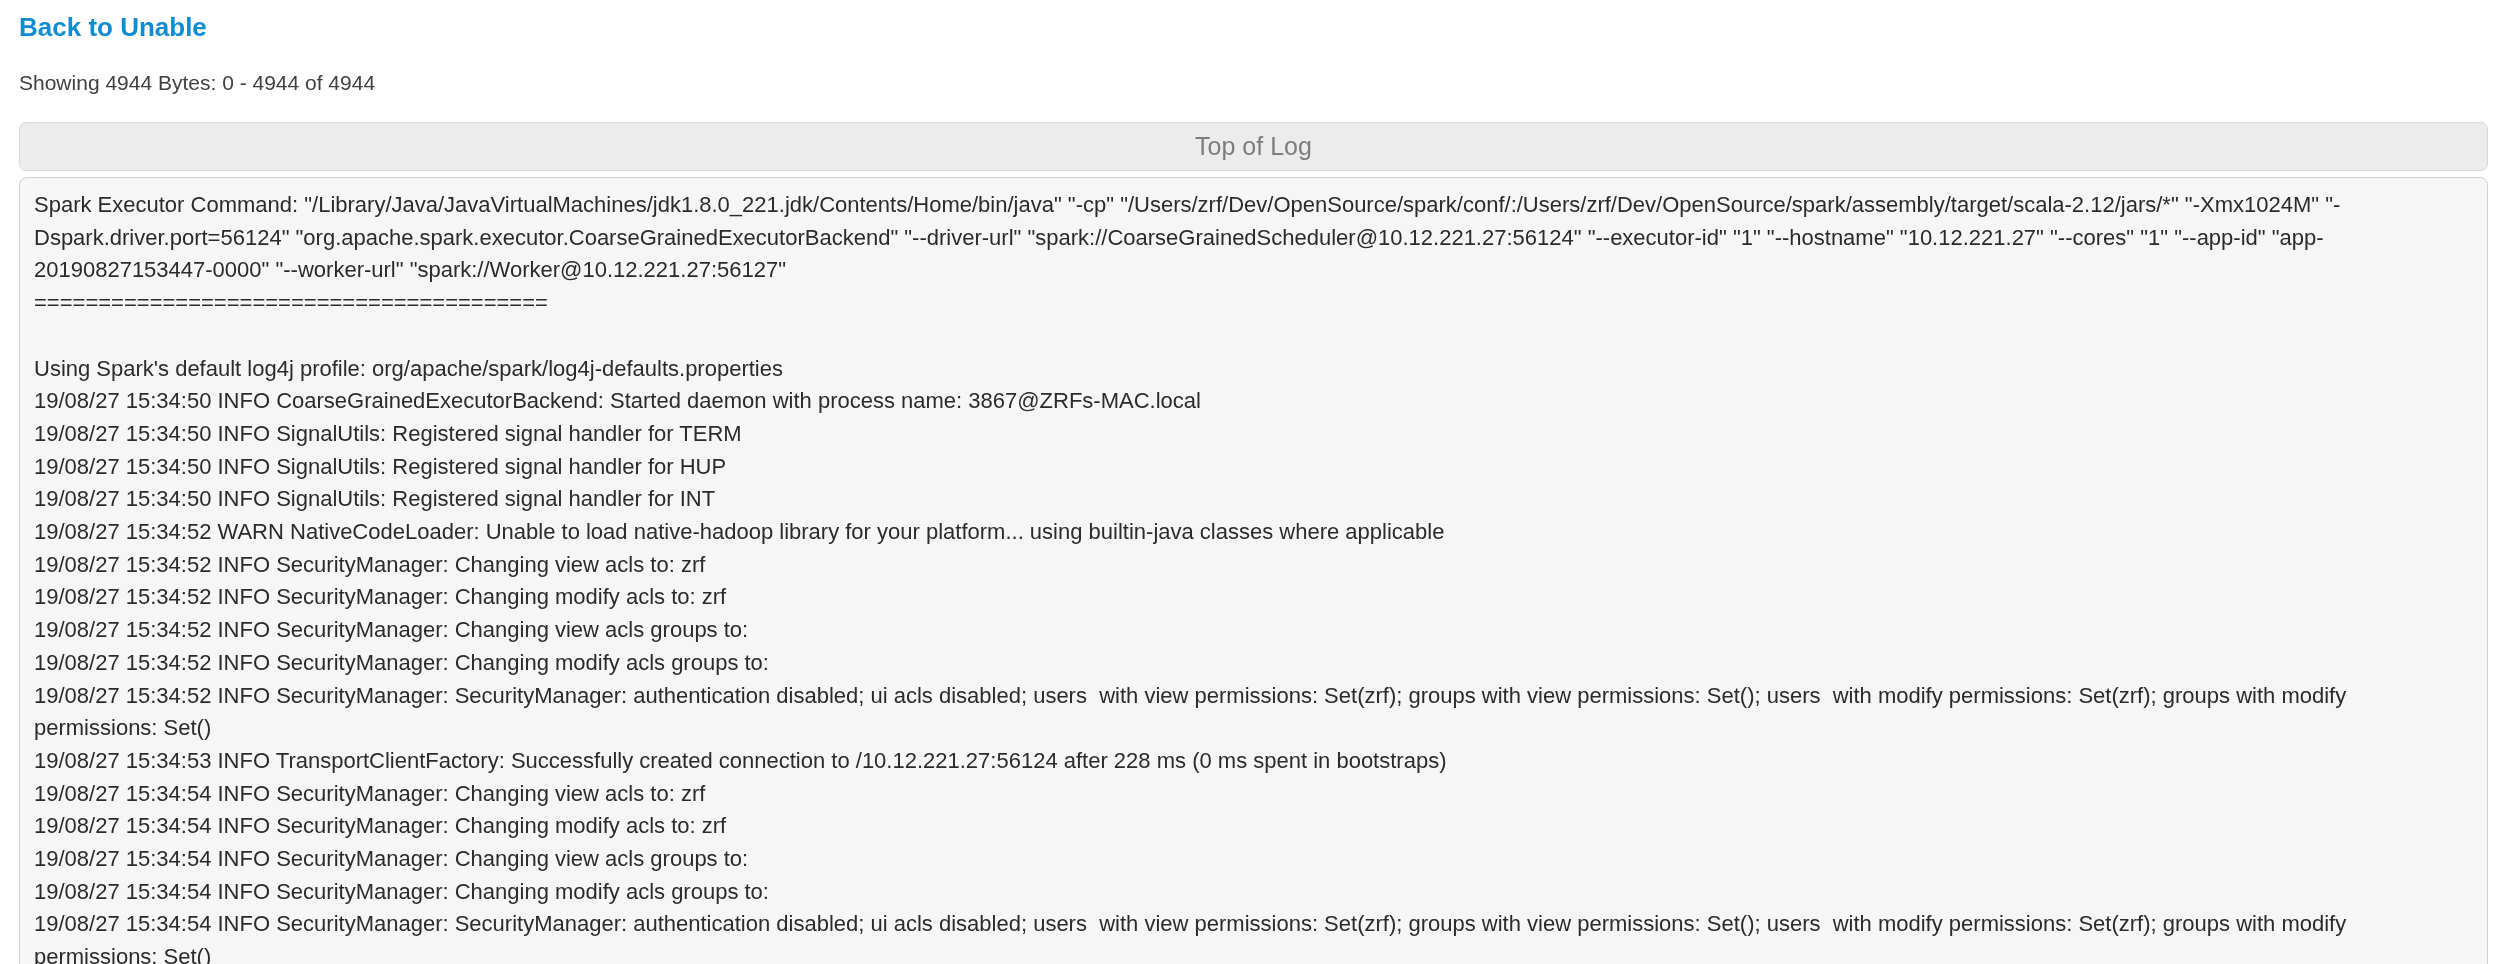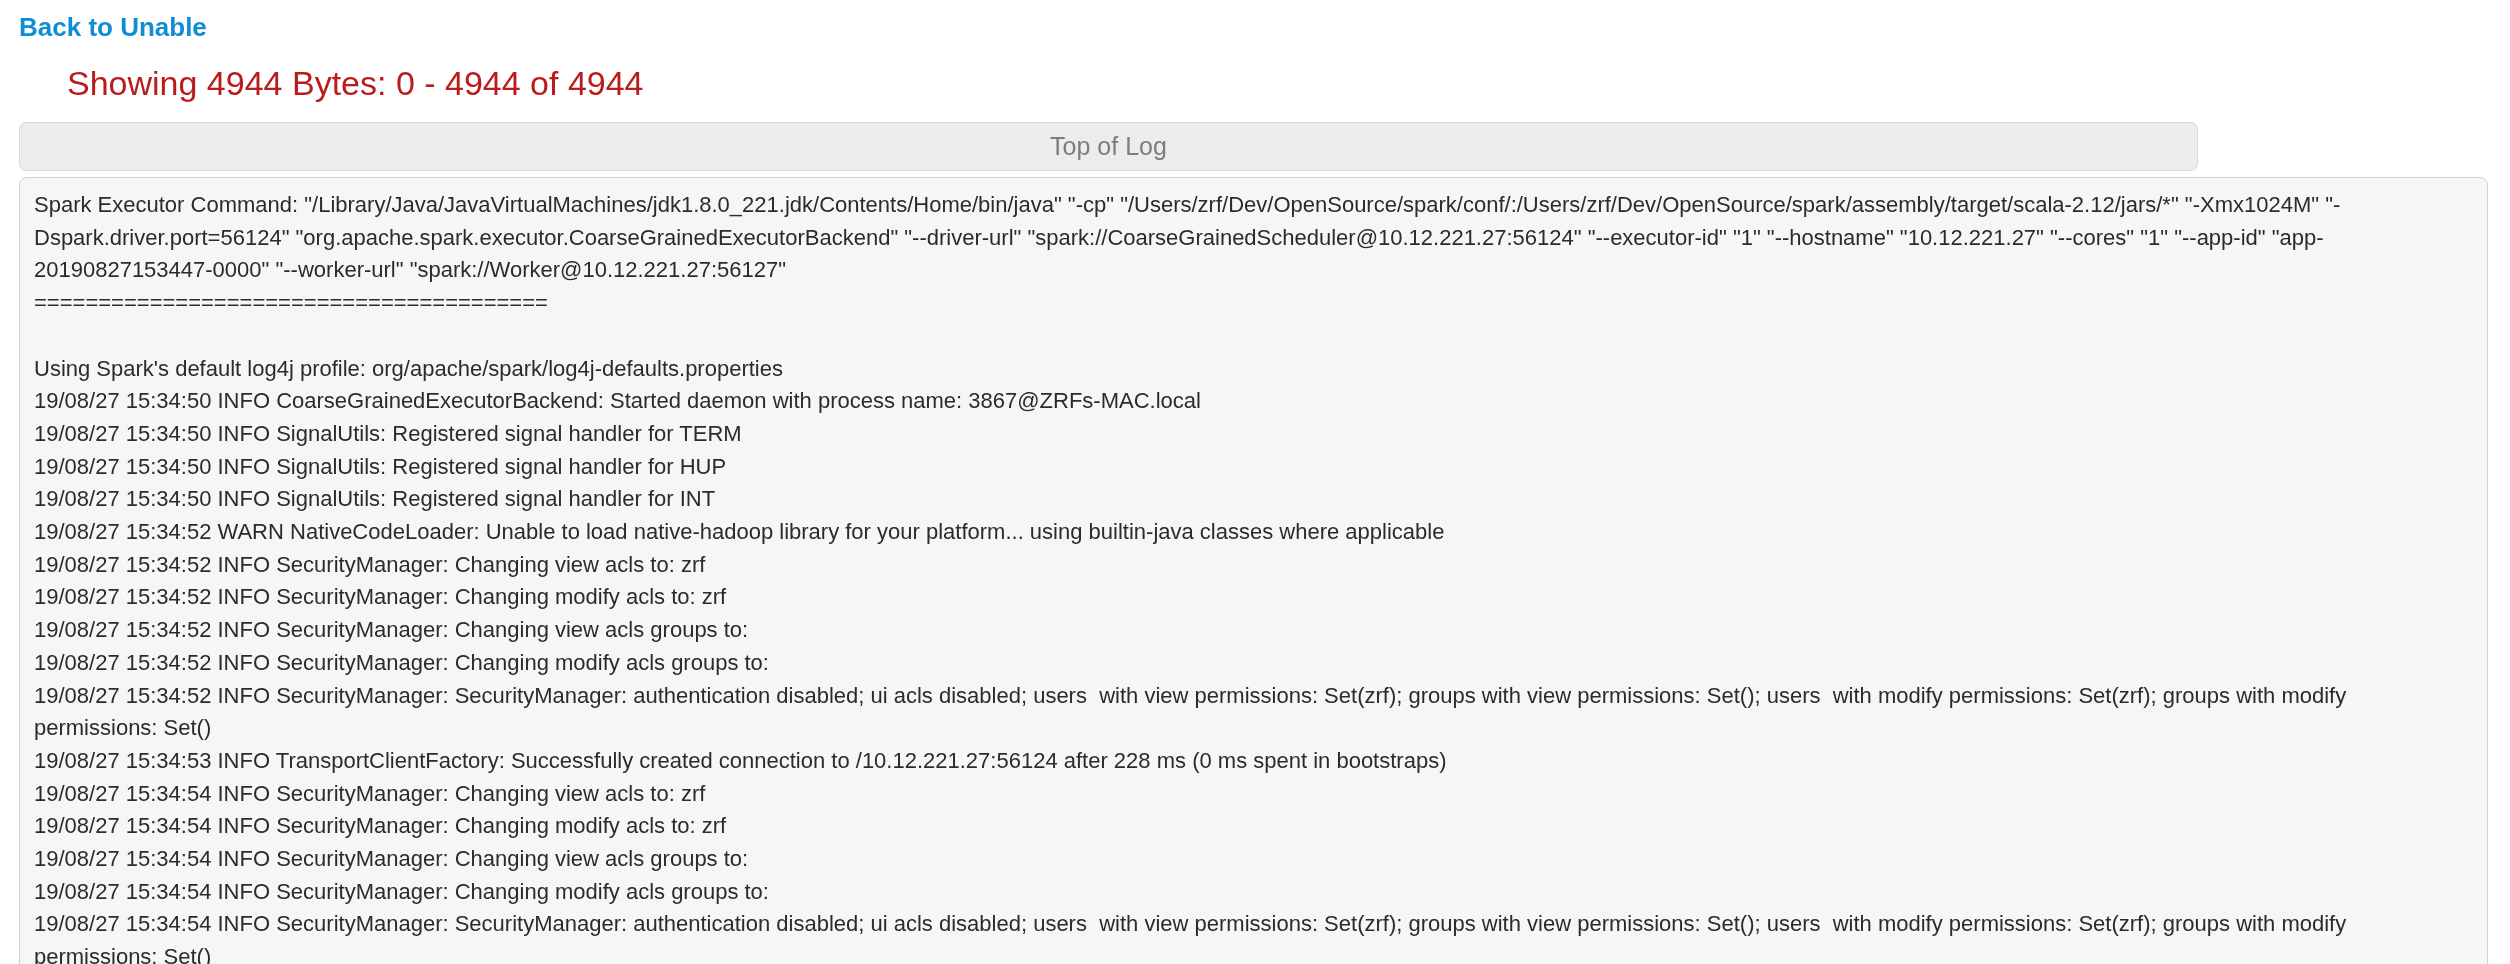--- a/index.html
+++ b/index.html
@@ -19,30 +19,29 @@
     display: inline-block;
     color: var(--link-color, #0f8dd3);
     font-size: 26px;
     font-weight: 600;
     text-decoration: none;
     line-height: 30px;
     cursor: pointer;
   }
   .byte-range {
     margin-top: 26px;
-    font-size: 34px;
+    font-size: 21px;
     font-weight: 400;
-    color: #b91c1c;
+    color: #404040;
     line-height: 30px;
-    margin-left: 48px;
   }
   .top-of-log-bar {
     margin-top: 24px;
     height: 49px;
-    width: 2179px;
+    width: 2469px;
     background: var(--bar-bg, #ececec);
     border: 1px solid #d9d9d9;
     border-radius: 7px;
     display: flex;
     align-items: center;
     justify-content: center;
     font-size: 25px;
     color: #7d7d7d;
     cursor: pointer;
   }

